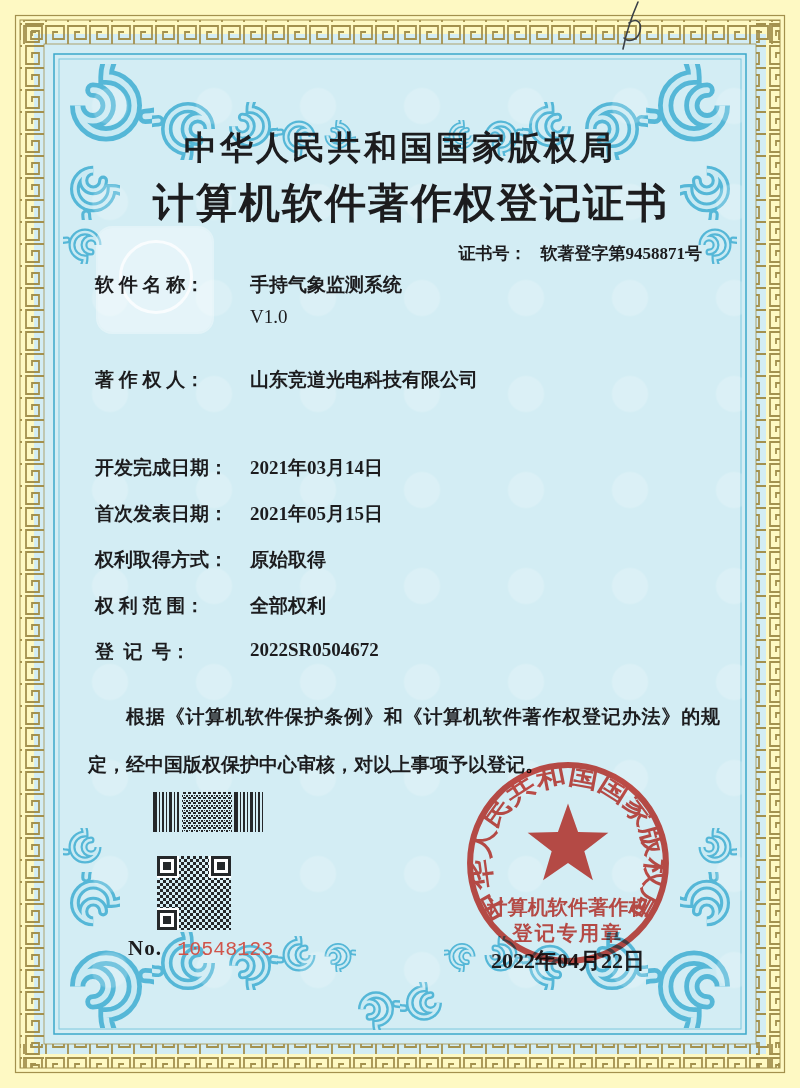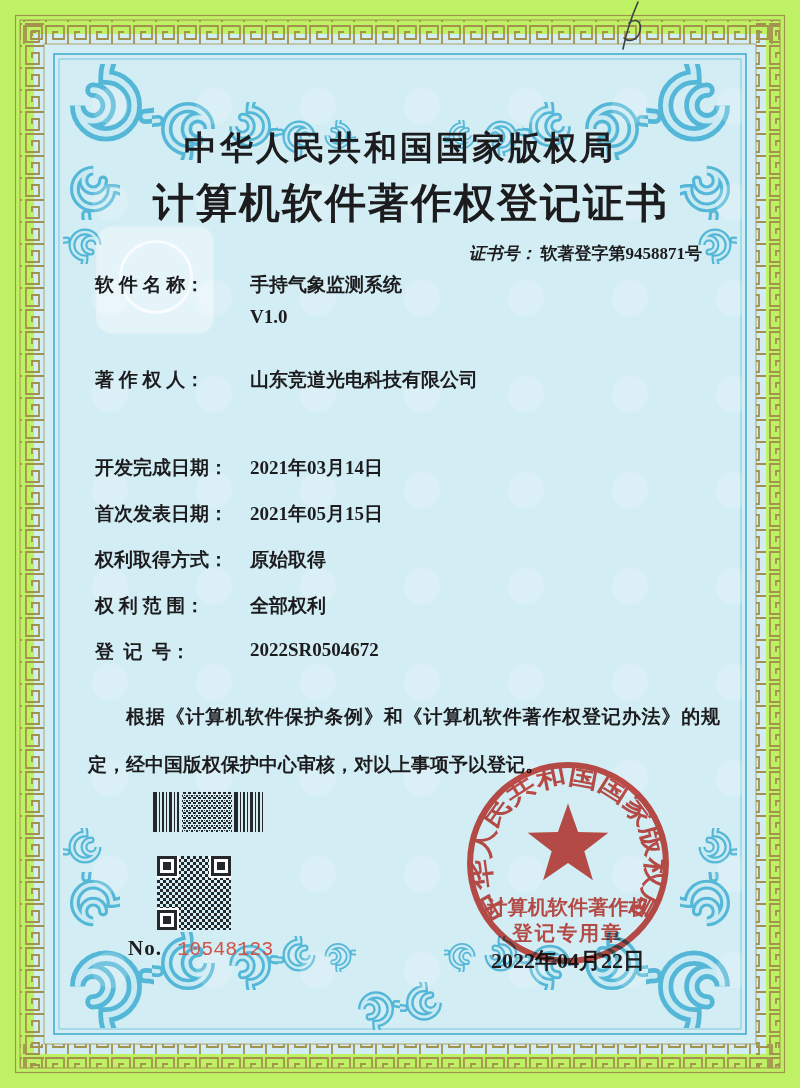--- a/index.html
+++ b/index.html
@@ -1,36 +1,36 @@
 <!DOCTYPE html>
 <html><head>
 <meta charset="utf-8">
 <style>
   html,body{margin:0;padding:0;background:#eef7f9;}
-  .page{position:relative;width:800px;height:1088px;background:#bef264;overflow:hidden;
+  .page{position:relative;width:800px;height:1088px;background:#fef9c3;overflow:hidden;
         font-family:"Liberation Serif", serif;color:#1c1c1e;}
   .frame-svg{position:absolute;left:0;top:0;z-index:0;}
   .wm{position:absolute;left:58px;top:58px;right:58px;bottom:58px;z-index:1;pointer-events:none;
       background-image:radial-gradient(circle at 50% 50%, rgba(255,255,255,.34) 0 17px, rgba(255,255,255,0) 19px);
       background-size:104px 96px;opacity:.55;}
   .content{position:absolute;inset:0;z-index:2;}
   .authority{position:absolute;top:126px;left:0;width:100%;text-align:center;
              font-size:33px;font-weight:bold;letter-spacing:3px;}
   .cert-title{position:absolute;top:176px;left:0;width:100%;text-align:center;
               font-size:41px;font-weight:bold;letter-spacing:2px;margin-left:11px;}
   .certno{position:absolute;top:242px;right:98px;font-size:17px;font-weight:bold;}
-  .certno .lbl{margin-right:4px;font-style:italic;}
+  .certno .lbl{margin-right:14px;}
   .emblem{position:absolute;left:98px;top:228px;width:114px;height:104px;border-radius:14px;
           background:rgba(255,255,255,.42);box-shadow:0 0 0 2px rgba(255,255,255,.35);}
   .emblem .circ{position:absolute;left:21px;top:12px;width:68px;height:68px;border-radius:50%;
           border:3px solid rgba(255,255,255,.75);}
   .row{position:absolute;left:95px;font-size:19px;font-weight:bold;}
   .row .label{display:inline-block;width:152px;white-space:pre;}
   .row .value{position:absolute;left:155px;white-space:pre;}
-  .r0{top:272px}.r0b{top:306px;left:250px;font-size:19px;font-weight:bold;position:absolute;}
+  .r0{top:272px}.r0b{top:306px;left:250px;font-size:19px;font-weight:normal;position:absolute;}
   .r1{top:367px}.r2{top:455px}.r3{top:501px}.r4{top:547px}.r5{top:593px}.r6{top:639px}
   .body-para{position:absolute;left:88px;top:693px;width:632px;font-size:19px;font-weight:bold;
              line-height:2.5;text-indent:2em;text-align:justify;}
   .codes{position:absolute;z-index:2;}
   .serial{position:absolute;left:128px;top:936px;font-size:21px;}
   .serial .no{font-weight:bold;letter-spacing:1px;}
   .serial .num{color:#d0544a;font-family:Liberation Mono, monospace;font-size:20px;margin-left:10px;}
   .seal{position:absolute;left:462px;top:757px;width:212px;height:212px;z-index:3;
         mix-blend-mode:multiply;opacity:.93;}
   .issue-date{position:absolute;left:468px;top:946px;width:200px;text-align:center;

